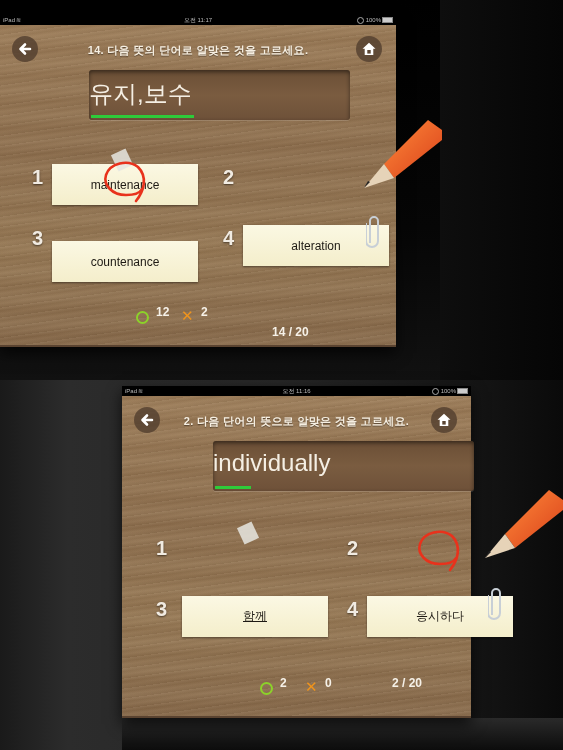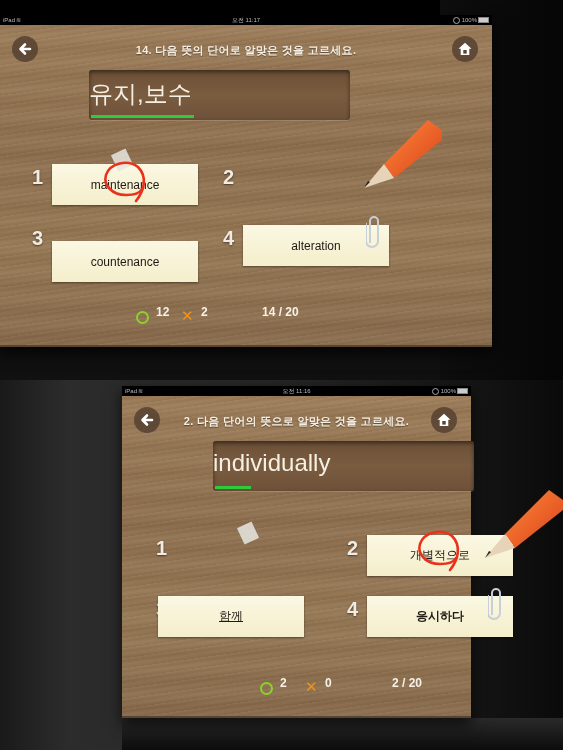--- a/index.html
+++ b/index.html
@@ -17,21 +17,21 @@
     background: linear-gradient(90deg, #0e0e0e, #050505);
   }
   .bottom-strip {
     position:absolute; left:122px; top:718px; width:441px; height:32px;
     background: linear-gradient(180deg, #2a2a2a, #0c0c0c);
   }
   .screen {
     position:absolute; width:349px; height:332px;
     box-shadow: 0 6px 14px rgba(0,0,0,0.7);
   }
-  #screen1 { left:0; top:15px; width:492px; }
+  #screen1 { left:0; top:15px; width:396px; }
   #screen2 { left:122px; top:386px; }
   .status-bar {
     position:absolute; left:0; top:0; right:0; height:10px;
     background:#000; color:#bbb; font-size:6px; line-height:10px;
   }
   .status-bar .dev { position:absolute; left:3px; }
   .status-bar .wifi { position:absolute; left:16px; font-size:6px; }
   .status-bar .time { position:absolute; left:0; right:0; text-align:center; }
   .status-bar .batt { position:absolute; right:3px; }
   .status-bar .batt-icon { display:inline-block; width:9px; height:4px; background:#ccc; border:1px solid #888; vertical-align:middle; margin-left:1px; }
@@ -150,21 +150,21 @@
       <polygon points="12,62 6,68 10,61" fill="#222"></polygon>
     </svg>
     <svg class="clip" style="left:366px;top:188px;" width="16" height="36" viewBox="0 0 16 36">
       <path d="M4 30 V8 A4 4 0 0 1 12 8 V28 A6 6 0 0 1 0 28 V10" stroke="#c8cfd6" stroke-width="2" fill="none"></path>
     </svg>
 
     <span class="circle-icon" style="left:136px;top:286px;"></span>
     <span class="score" style="left:156px;">12</span>
     <span class="x-icon" style="left:181px;top:284px;">✕</span>
     <span class="score" style="left:201px;">2</span>
-    <span class="score" style="left:262px;">14 / 20</span>
+    <span class="score" style="left:272px;margin-top:20px;">14 / 20</span>
   </div>
 </div>
 
 <div class="screen" id="screen2">
   <div class="status-bar">
     <span class="dev">iPad</span>
     <span class="wifi">≋</span>
     <span class="time">오전 11:16</span>
     <span class="batt"><span class="lock"></span><span>100%</span><span class="batt-icon"></span></span>
   </div>
@@ -183,25 +183,24 @@
     <div class="question">2. 다음 단어의 뜻으로 알맞은 것을 고르세요.</div>
     <div class="word-box" style="left:91px;">
       <div class="word">individually</div>
       <div class="timer-track">
           <div class="timer-fill" style="width: 14%;"></div>
         </div>
     </div>
 
     <div class="num" style="left:34px;top:141px;">1</div>
     <div class="num" style="left:225px;top:141px;">2</div>
-    <div class="card" style="left:245px;top:139px;">개별적으로</div>
     <div class="num" style="left:34px;top:202px;">3</div>
-    <div class="card" style="left:36px;top:200px;text-decoration:underline;">함께</div>
+    <div class="card" style="left:60px;top:200px;text-decoration:underline;">함께</div>
     <div class="num" style="left:225px;top:202px;">4</div>
-    <div class="card" style="left:245px;top:200px;font-weight:bold;">응시하다</div>
+    <div class="card" style="left:245px;top:200px;">응시하다</div>
 
     <div class="tape" style="left:118px;top:128px;"></div>
     <svg class="mark" style="left:292px;top:130px;" width="54" height="52" viewBox="0 0 54 52">
       <path d="M36 44 C44 34 48 20 38 10 C28 2 10 6 6 18 C3 28 12 38 26 38 C34 38 40 36 42 32" stroke="#e8321c" stroke-width="2.6" fill="none" stroke-linecap="round"></path>
     </svg>
     <svg class="pencil" style="left:357px;top:94px;" width="84" height="70" viewBox="0 0 84 70">
       <defs>
           <linearGradient id="pg2" x1="0" y1="0" x2="1" y2="1">
             <stop offset="0" stop-color="#ff8a3a"></stop>
             <stop offset="1" stop-color="#d9401a"></stop>

